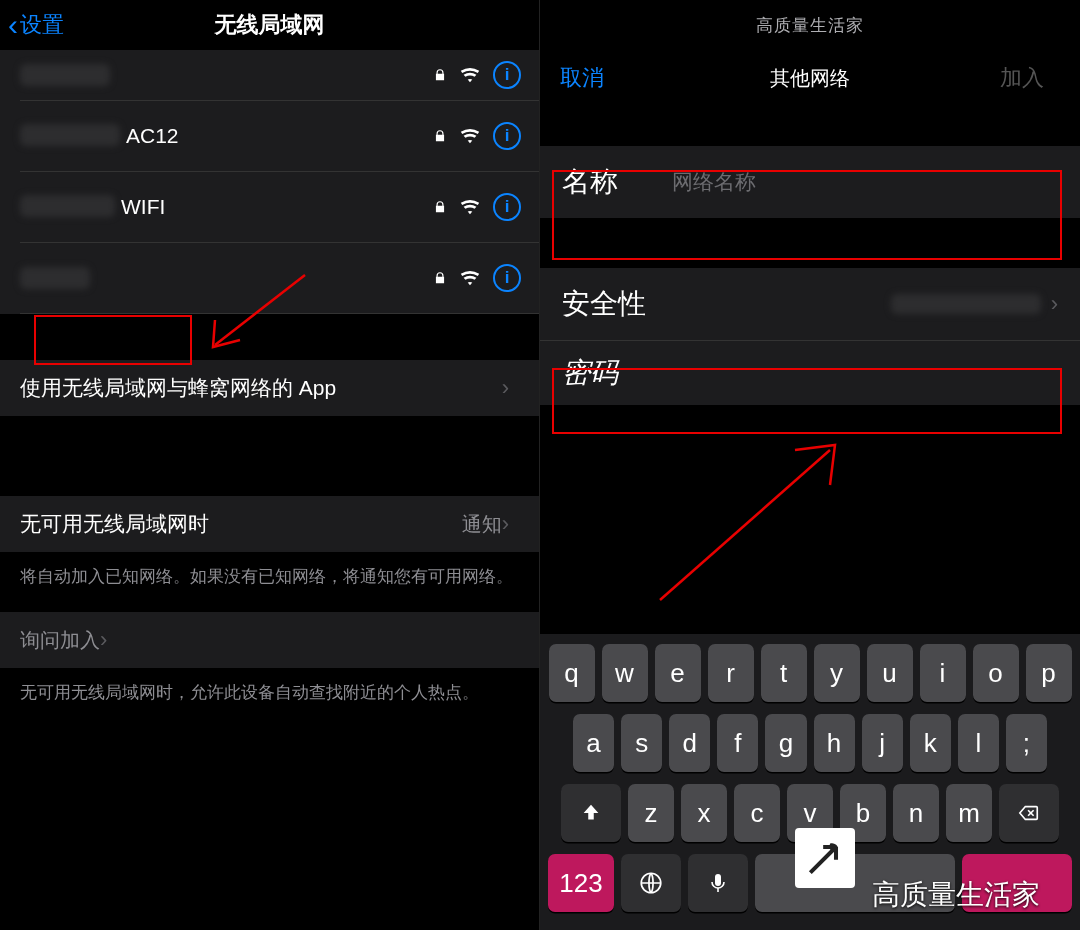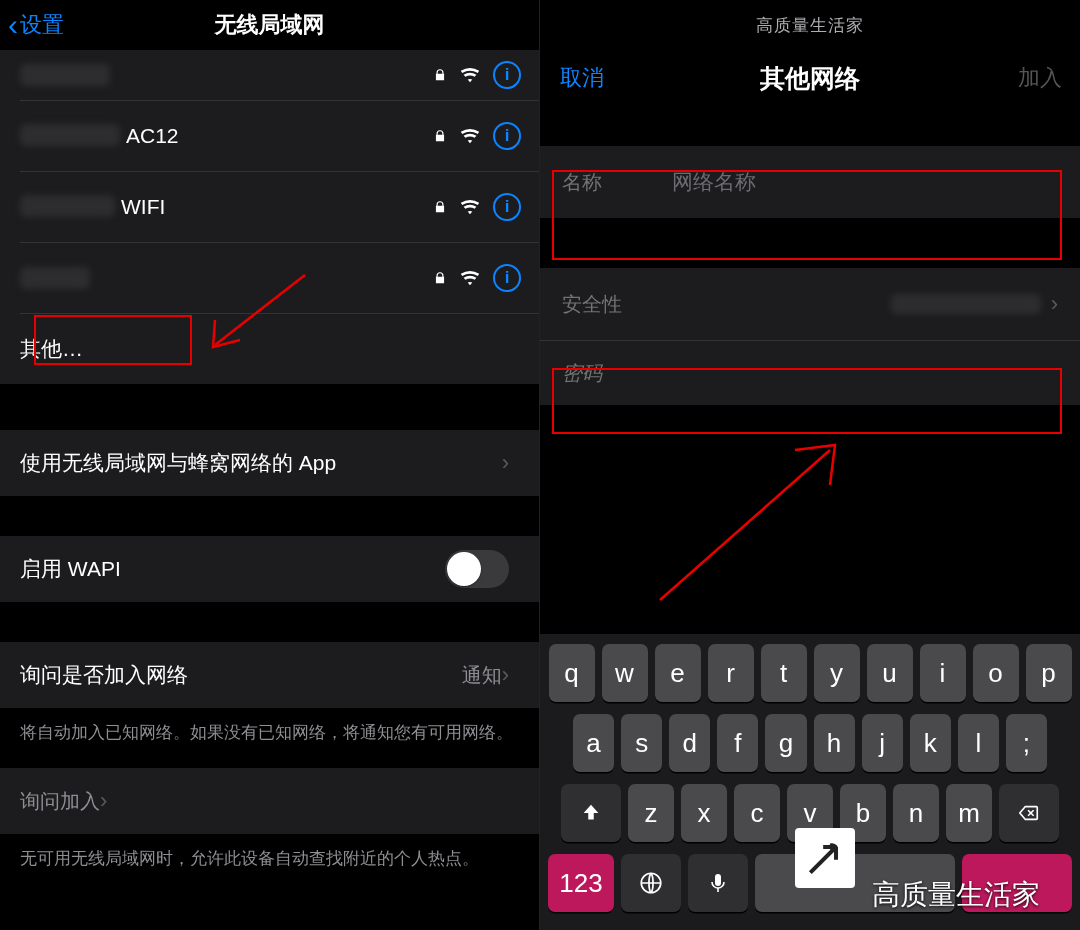--- a/index.html
+++ b/index.html
@@ -89,21 +89,21 @@
   .wifi-icon svg { width: 22px; height: 22px; }
   .lock-icon svg { width: 14px; height: 16px; }
   .red-box {
     border: 2.5px solid #e80000;
     position: absolute;
     pointer-events: none;
   }
   .setting-row {
     display: flex;
     align-items: center;
-    height: 66px;
+    height: 56px;
     padding: 0 30px 0 20px;
     background: #1c1c1e;
   }
   .setting-label { flex: 1; font-size: 21px; }
   .setting-value { color: #8e8e93; font-size: 20px; }
   .chevron-right { color: #5a5a5e; font-size: 22px; }
   .footer-text {
     color: #8e8e93;
     font-size: 17px;
     padding: 12px 20px 22px 20px;
@@ -136,28 +136,28 @@
     align-items:center;
     justify-content:center;
     position:relative;
     padding: 0 4px;
     text-align: center;
   }
   .sheet-nav .cancel {
     position:absolute; left:20px; color:#0b84ff; font-size:22px; cursor:pointer;
   }
   .sheet-nav .join {
-    position:absolute; right:18px; color:#555; font-size:22px;
-  }
-  .sheet-title { font-size:25px; font-weight:700; }
+    position:absolute; right:36px; color:#555; font-size:22px;
+  }
+  .sheet-title { font-size:20px; font-weight:400; }
   .form-row {
     display:flex; align-items:center; height:72px; padding:0 22px;
     background:#1c1c1e;
   }
-  .form-label { width: 110px; font-size:20px; color:#737373;}
+  .form-label { width: 110px; font-size:28px; color:#ffffff;}
   .form-input-ph { color:#6c6c70; font-size:21px; }
   .form-value-blur {
     flex:1; display:flex; justify-content:flex-end; align-items:center; gap:10px;
   }
   .keyboard {
     position:absolute; bottom:0; left:0; right:0;
     background:#1b1b1d; padding:10px 4px 6px 4px;
   }
   .kb-row { display:flex; justify-content:center; gap:7px; margin-bottom:12px;}
   .key {
@@ -277,52 +277,43 @@
           <span class="wifi-icon">
               <svg viewBox="0 0 24 24" fill="#fff">
                 <path d="M12 20l2.5-3a5 5 0 00-5 0L12 20zm-5-6a10 10 0 0110 0l2-2.4a14 14 0 00-14 0L7 14zm-3.5-4.3a17 17 0 0117 0L22 7.3a20 20 0 00-20 0l1.5 2.4z"></path>
               </svg>
             </span>
           <span class="info-icon">i</span>
         </div>
       </div>
       <div class="list-divider"></div>
 
-      <div class="wifi-row">
-        <div class="wifi-name">其他…</div>
-      </div>
     </div>
 
     <div class="red-box" style="left:34px; top:315px; width:158px; height:50px;"></div>
 
     <svg class="arrow-svg" style="left:195px; top:265px;" width="120" height="100">
       <line x1="110" y1="10" x2="20" y2="80" stroke="#e80000" stroke-width="2.5"></line>
       <polyline points="20,55 18,82 45,75" fill="none" stroke="#e80000" stroke-width="2.5"></polyline>
     </svg>
 
     <div class="gap"></div>
 
     <div class="setting-row">
       <div class="setting-label">使用无线局域网与蜂窝网络的 App</div>
       <span class="chevron-right">›</span>
     </div>
 
     <div class="gap-sm"></div>
 
+
+    <div class="gap-sm"></div>
+
     <div class="setting-row">
-      <div class="setting-label">启用 WAPI</div>
-      <div class="toggle">
-          <div class="toggle-knob"></div>
-        </div>
-    </div>
-
-    <div class="gap-sm"></div>
-
-    <div class="setting-row">
-      <div class="setting-label">询问是否加入网络</div>
+      <div class="setting-label">无可用无线局域网时</div>
       <div class="setting-value">通知</div>
       <span class="chevron-right">›</span>
     </div>
     <div class="footer-text">将自动加入已知网络。如果没有已知网络，将通知您有可用网络。</div>
 
     <div class="setting-row">
       <div class="setting-value">询问加入</div>
       <span class="chevron-right">›</span>
     </div>
     <div class="footer-text">无可用无线局域网时，允许此设备自动查找附近的个人热点。</div>

